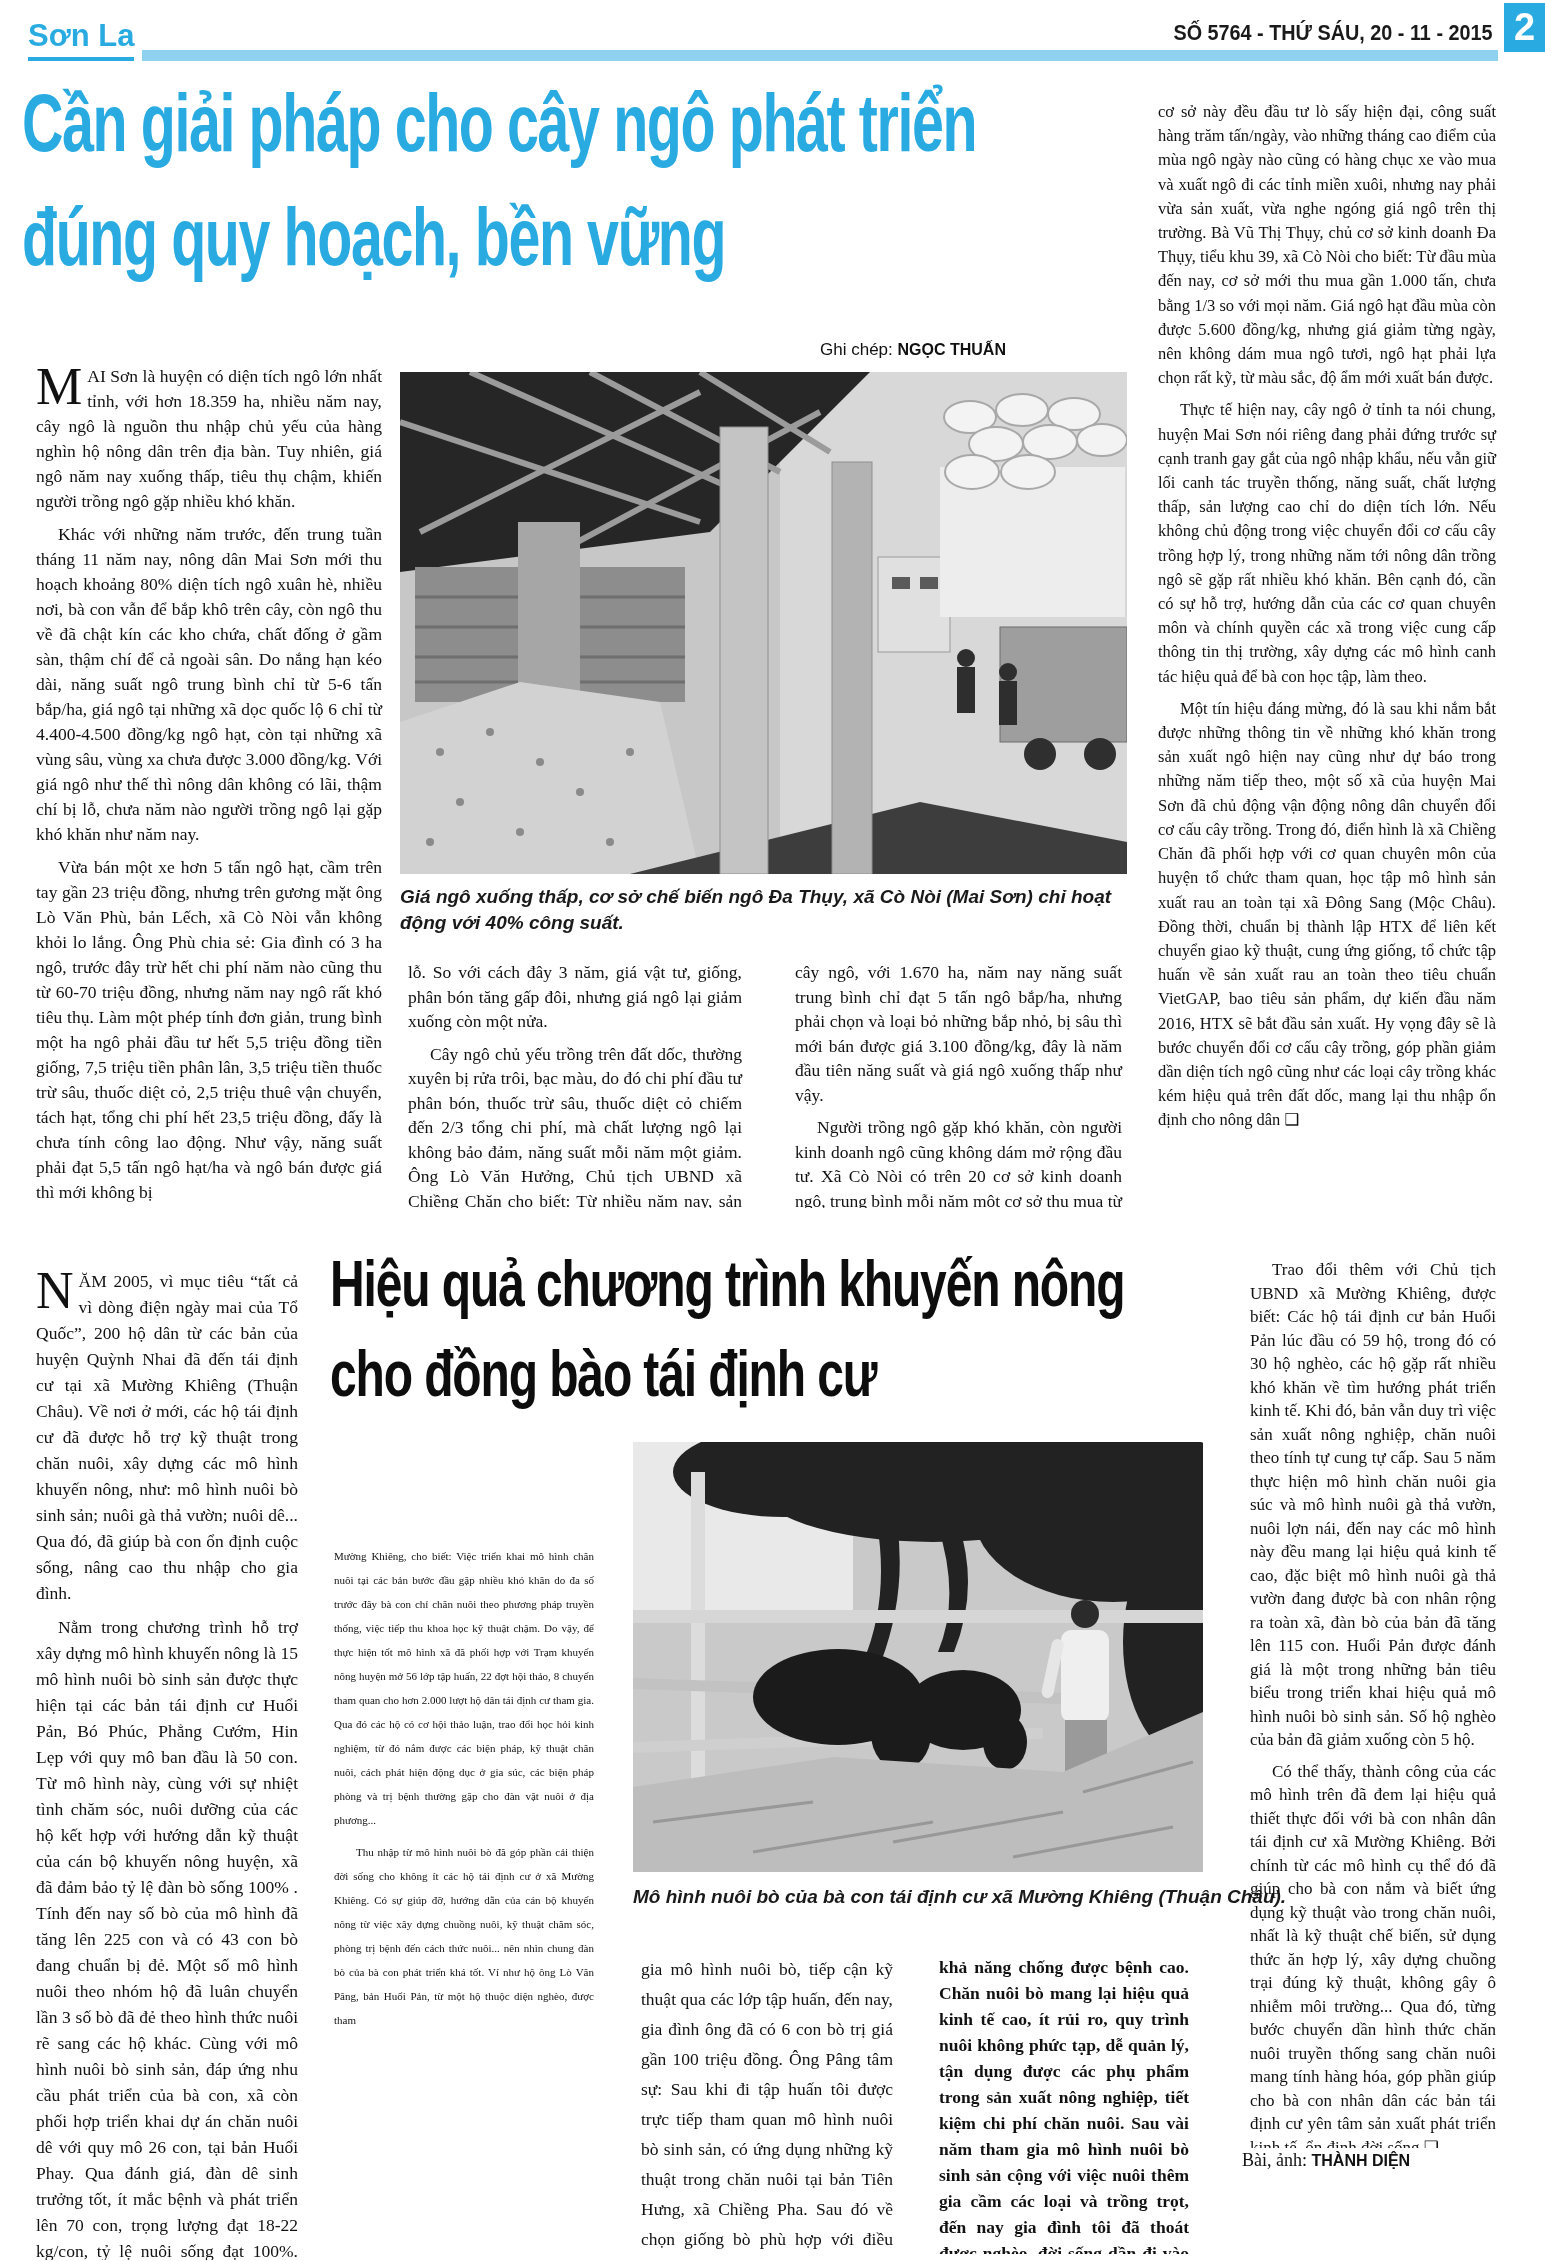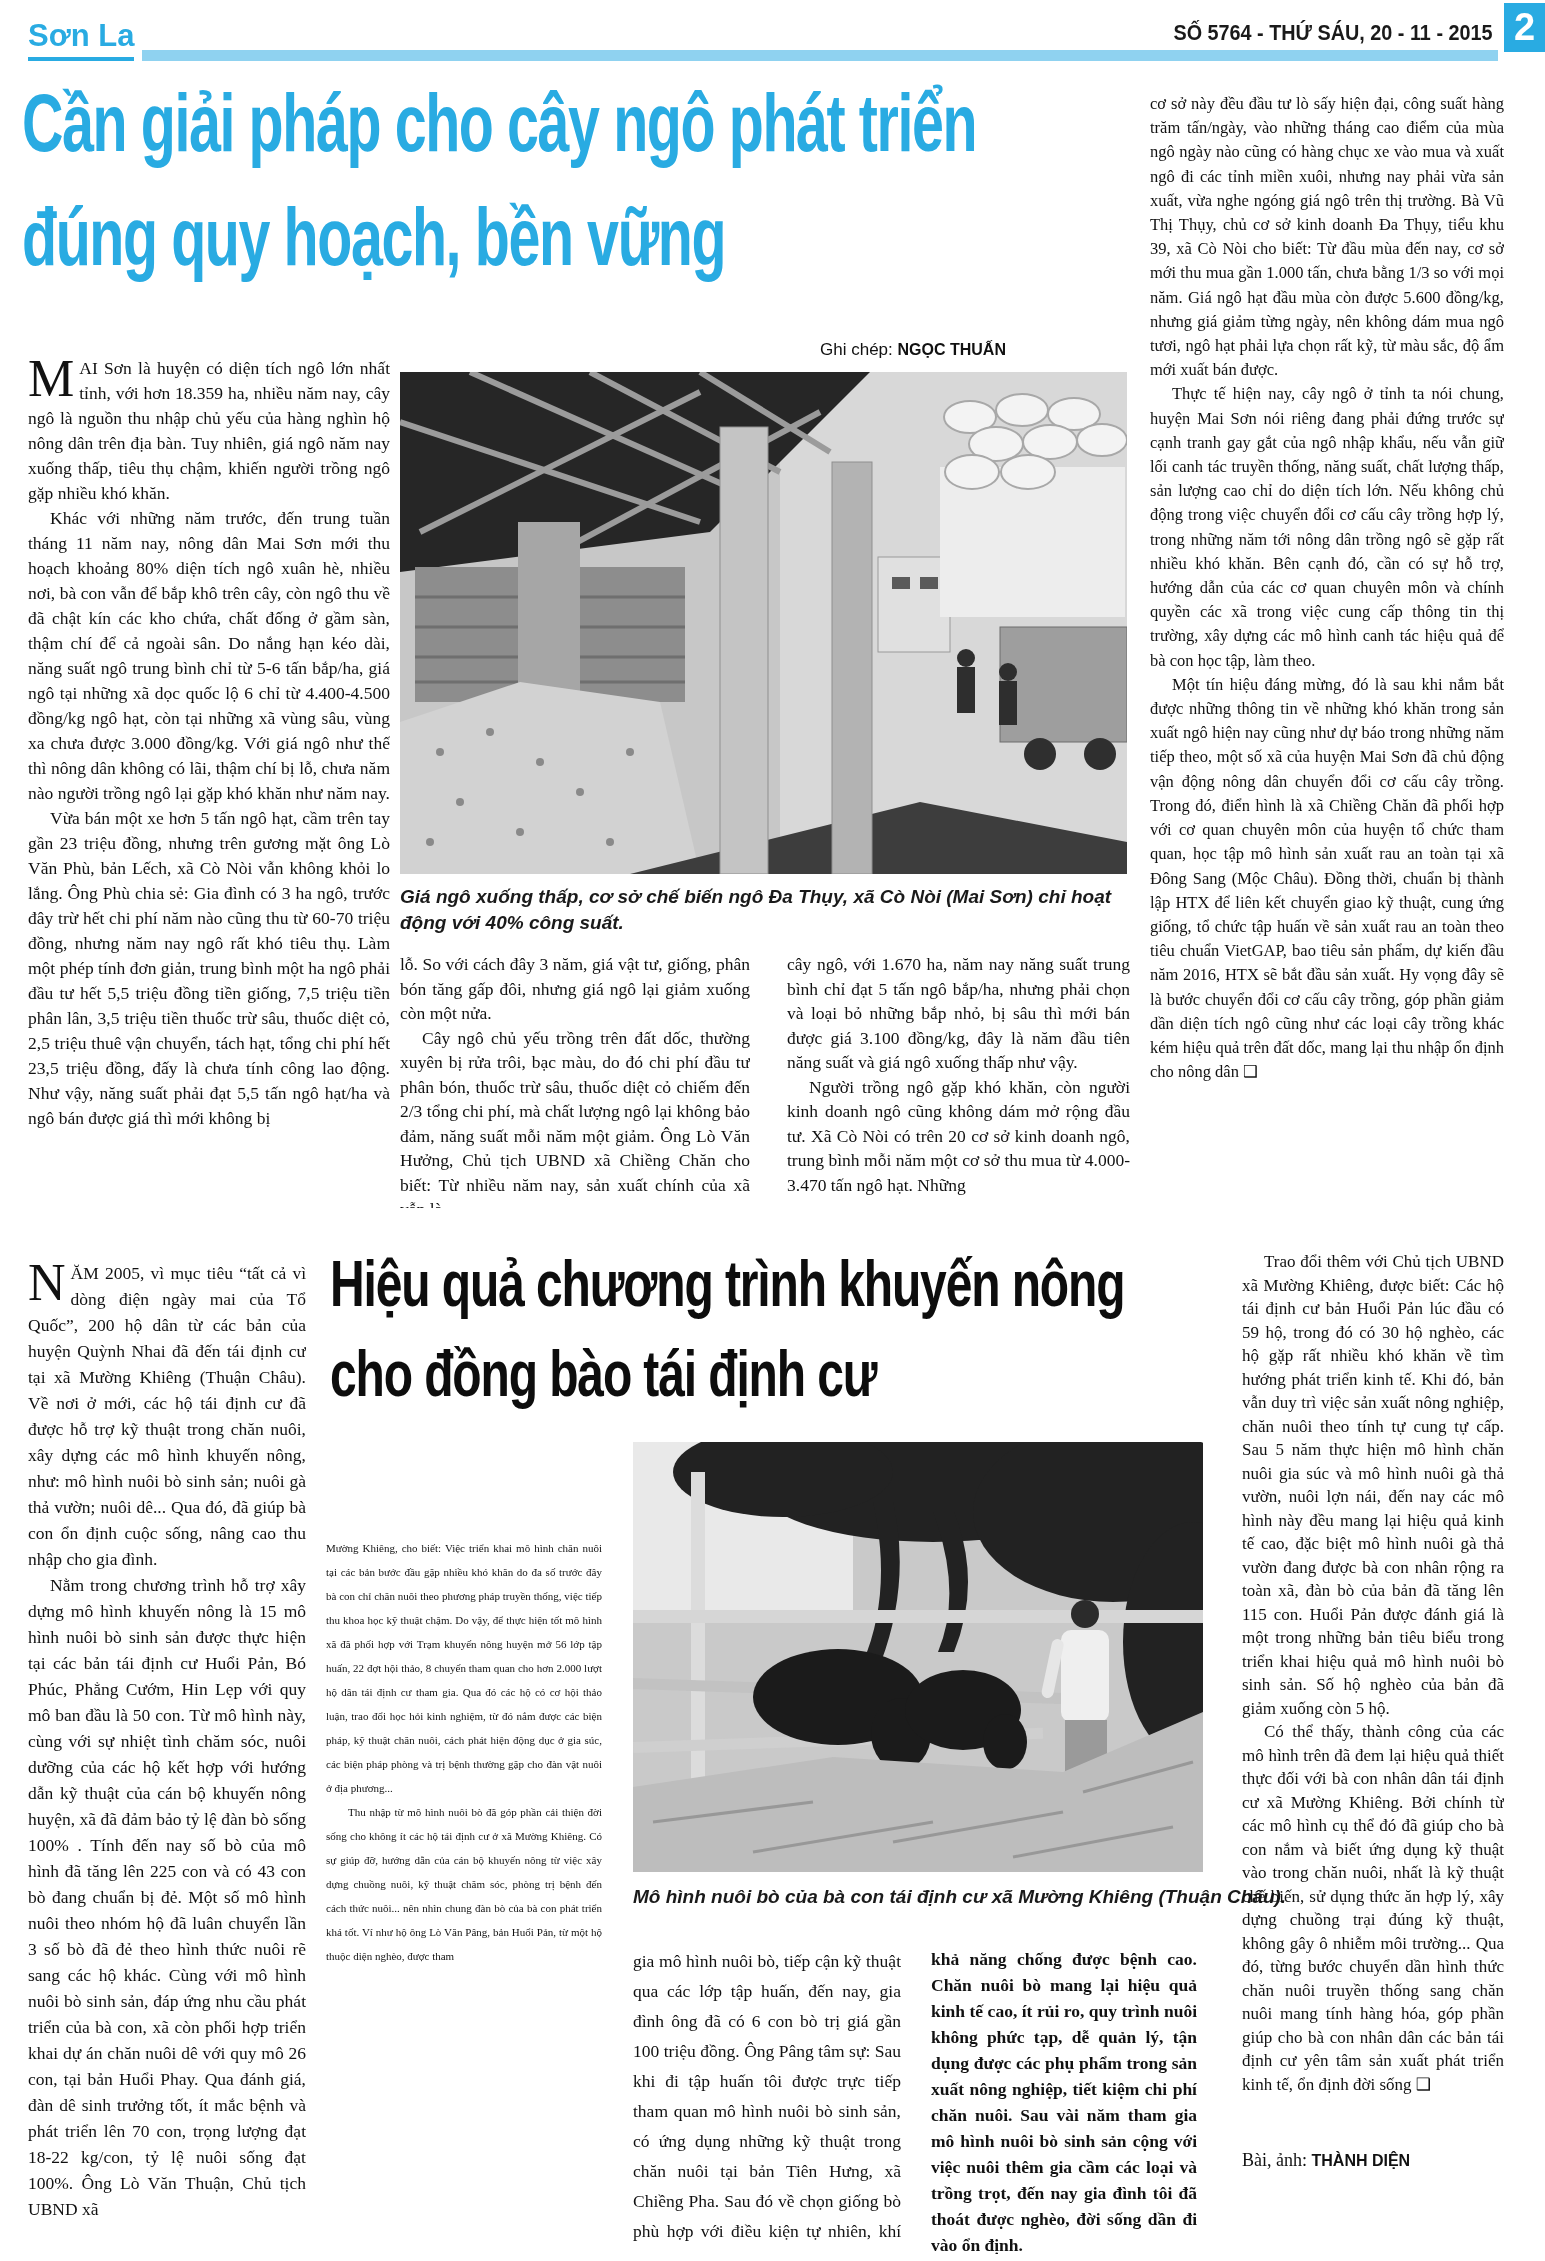--- a/index.html
+++ b/index.html
@@ -15,21 +15,21 @@
               transform:scaleX(.9);transform-origin:100% 0;white-space:nowrap;}
   #page-badge{left:1504px;top:3px;width:41px;height:49px;background:#29abe2;color:#fff;
               font-size:38px;font-weight:bold;text-align:center;line-height:49px;}
   
   .hl{color:#29abe2;font-weight:bold;white-space:nowrap;letter-spacing:-2px;
       transform:scaleX(.70);transform-origin:0 0;font-size:82px;line-height:1;}
   .hl2{color:#0d0d0d;font-weight:bold;white-space:nowrap;letter-spacing:-1.5px;
       transform:scaleX(.75);transform-origin:0 0;font-size:64px;line-height:1;}
   
   .col{overflow:hidden;text-align:justify;}
-  .col p{margin:0;}
+  .col p{margin:8px;}
   .col p.ind{text-indent:22px;}
   .dc{float:left;font-size:52px;line-height:42px;padding:2px 5px 0 0;}
   .caption{font-weight:bold;font-style:italic;color:#1a1a1a;font-size:19px;line-height:26px;}
   .byline{font-size:17px;color:#111;}
   .byline b,.credit b{font-family:"Liberation Sans","DejaVu Sans",sans-serif;font-size:16px;}
   .credit{font-size:18px;}
   svg{display:block;}
 </style>
 </head>
 <body>

